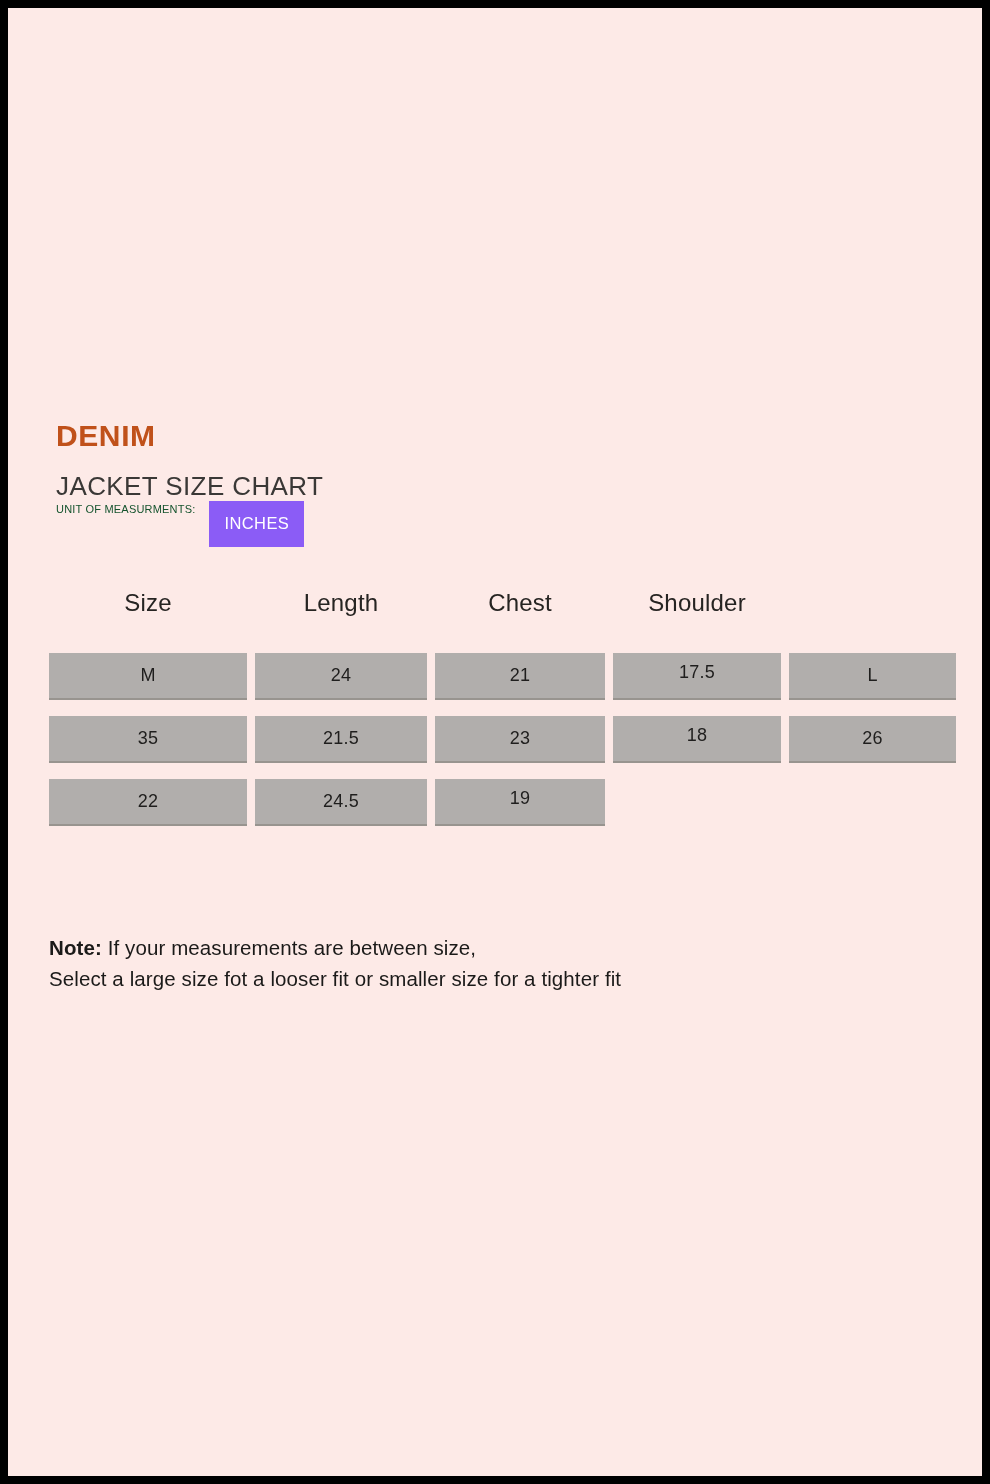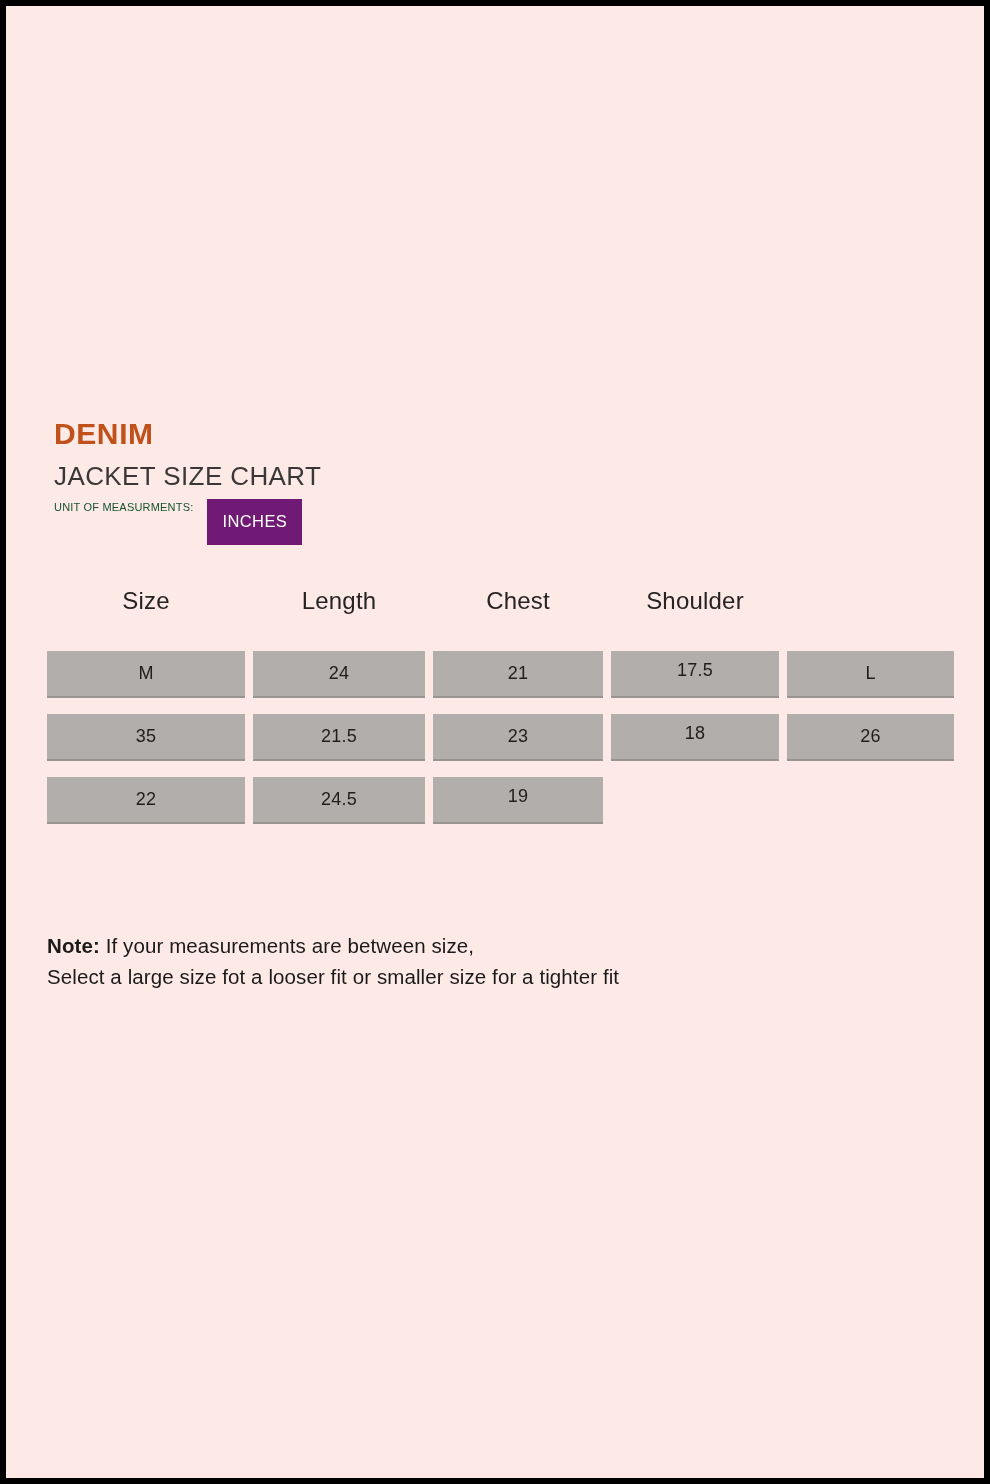--- a/index.html
+++ b/index.html
@@ -6,41 +6,41 @@
   body {
     width: 990px; height: 1484px;
     font-family: "Liberation Sans", sans-serif;
     background: #ffffff;
   }
   .page {
     position: relative;
     width: 990px; height: 1484px;
     box-sizing: border-box;
     background: #fdeae7;
-    border: 6px solid #000000;
+    border: 8px solid #000000;
     overflow: hidden;
   }
   
   .titles { position: absolute; left: 48px; top: 411px; }
   .brand {
     font-size: 30px; font-weight: 700;
     color: #c0511a; letter-spacing: 0.6px; line-height: 1.1;
   }
   .subtitle {
     font-size: 26px; font-weight: 400;
-    color: #3a3836; letter-spacing: 0.4px; margin-top: 12px; line-height: 1.15;
+    color: #3a3836; letter-spacing: 0.4px; margin-top: 20px; line-height: 1.15;
   }
   .unit-row {
     position: absolute; left: 48px; top: 481px;
     display: flex; align-items: center; height: 40px;
   }
   .unit-label { font-size: 11px; color: #14532d; letter-spacing: 0.2px; }
   .unit-badge {
     margin-left: 14px;
-    background: #701a75; color: #ffffff;
+    background: #8b5cf6; color: #ffffff;
     font-size: 16.5px; letter-spacing: 0.4px;
     height: 46px; padding: 0 15px;
     display: flex; align-items: center; justify-content: center;
     border: none; cursor: pointer; margin-top: 29px;
   }
   
   .thead {
     position: absolute; left: 41px; top: 577px; width: 907px;
     display: grid;
     grid-template-columns: 198px 172px 170px 168px 167px;

